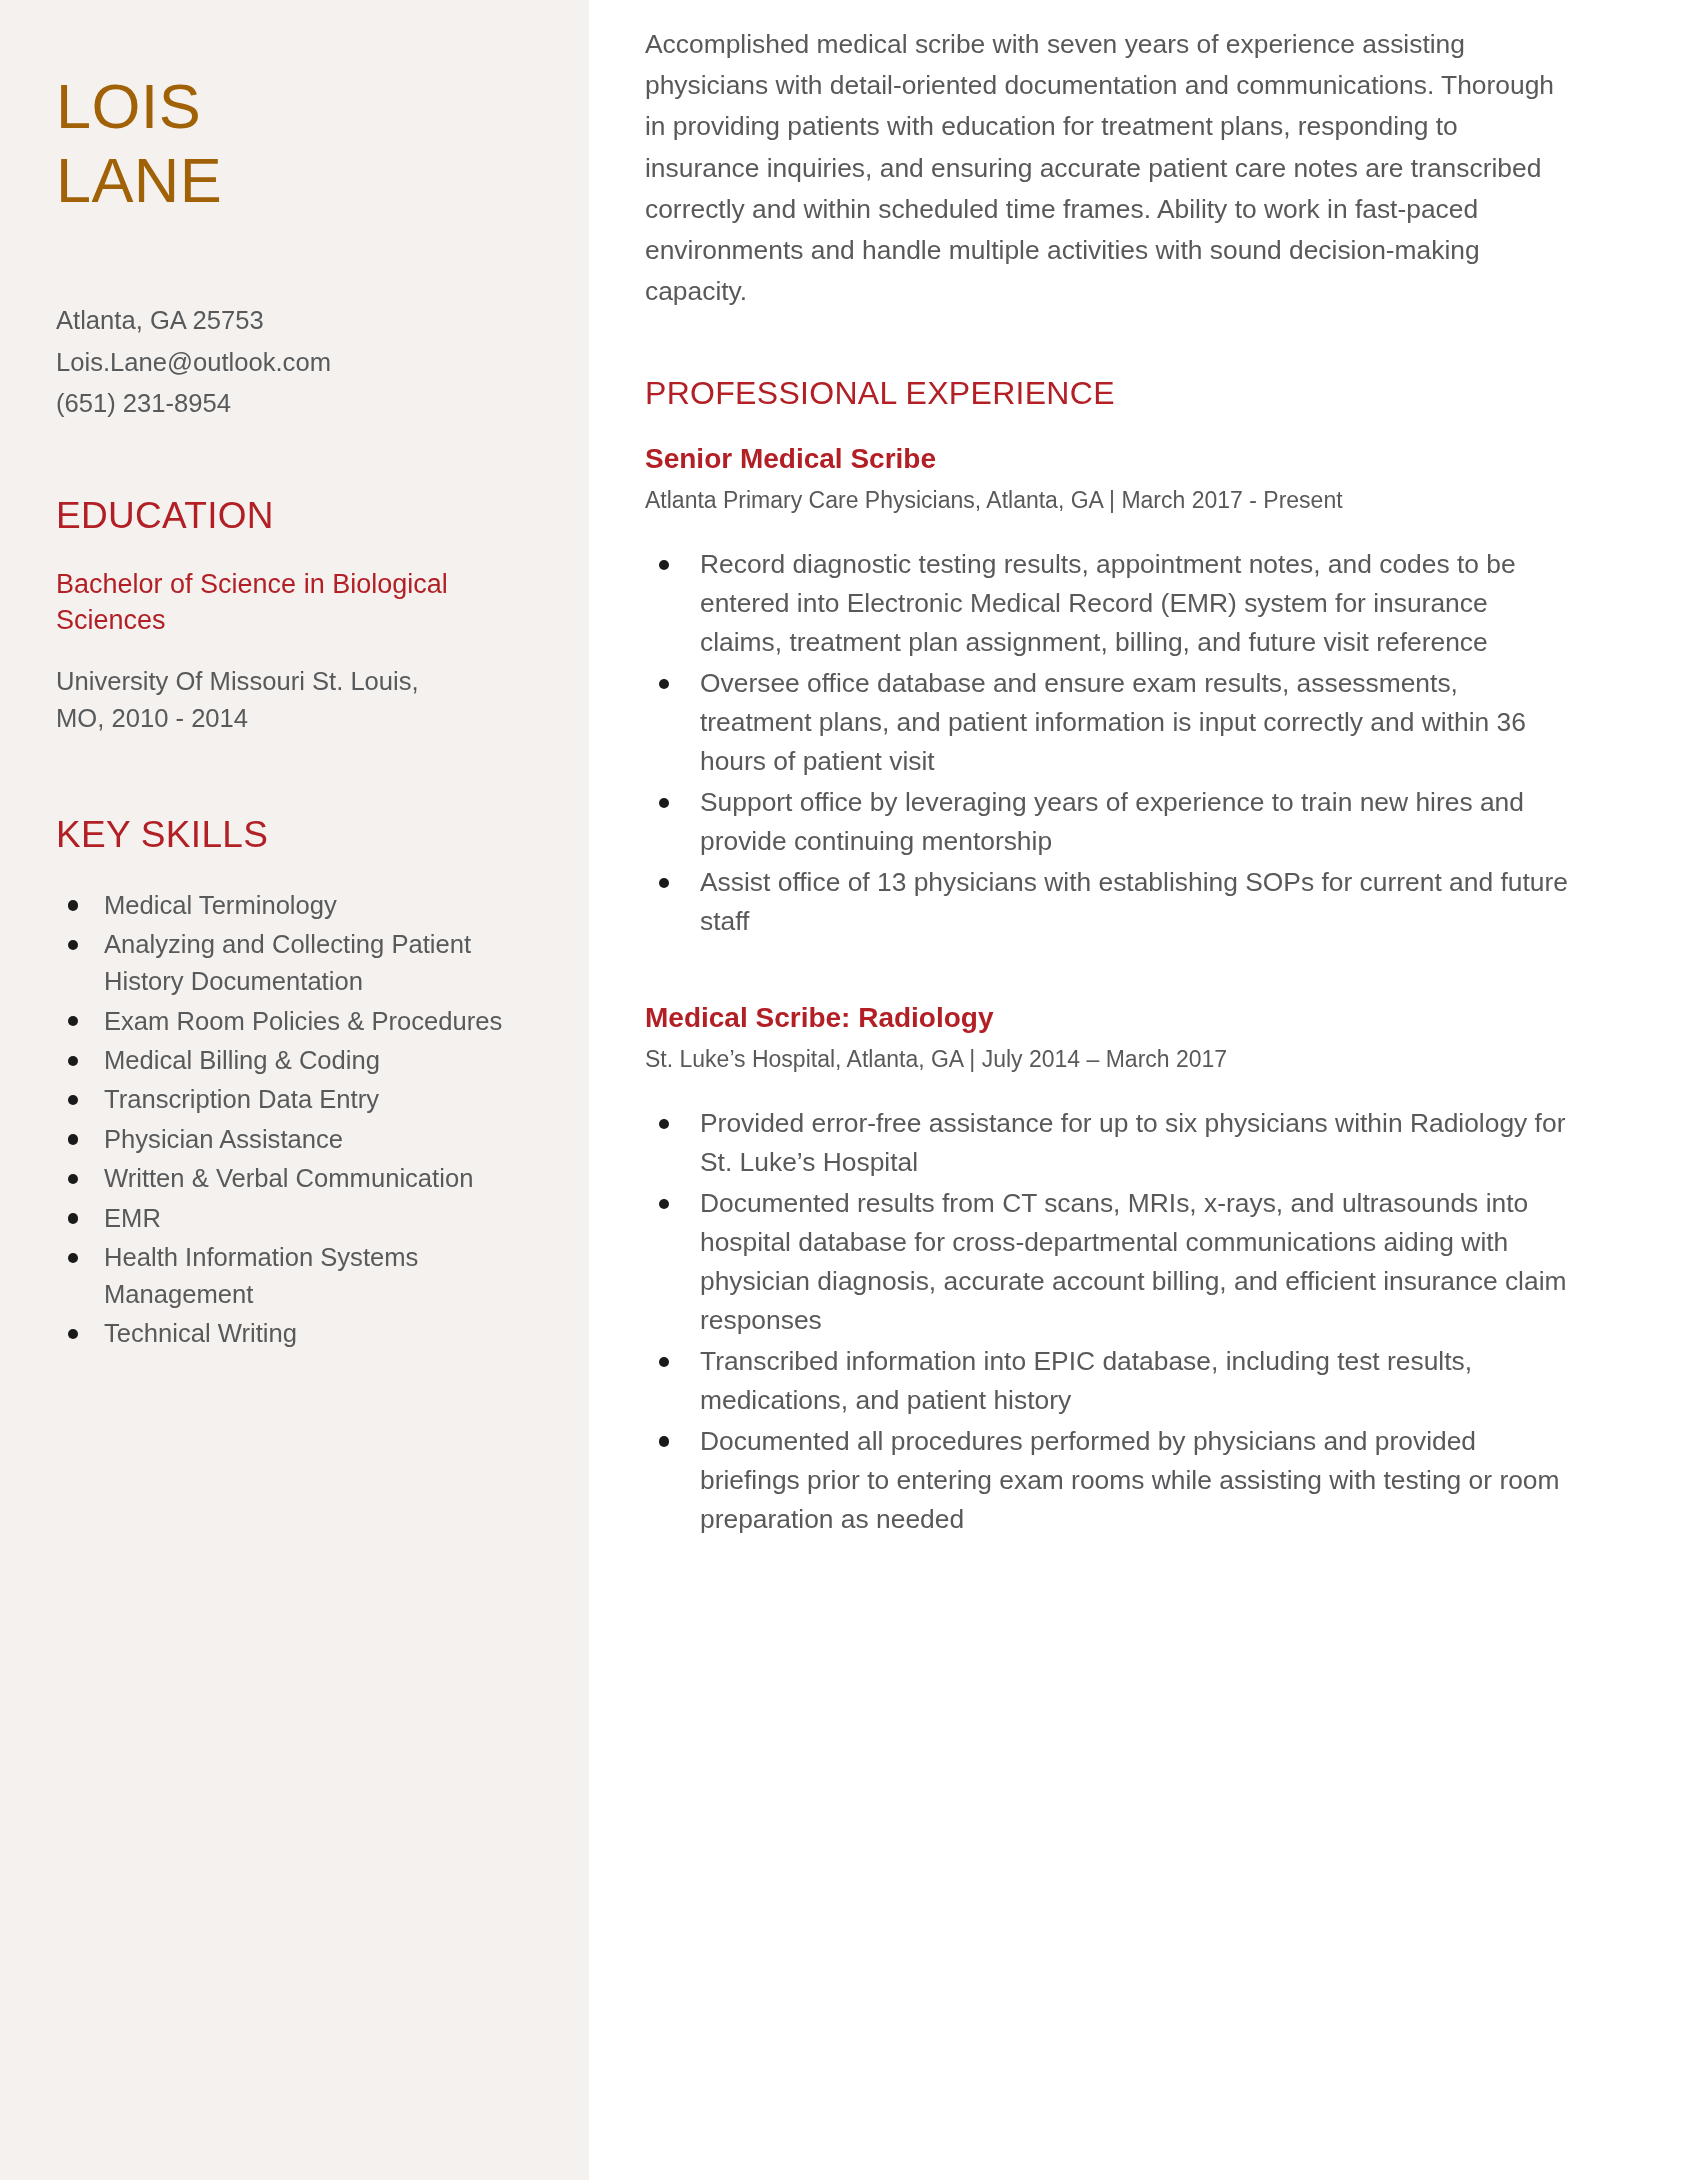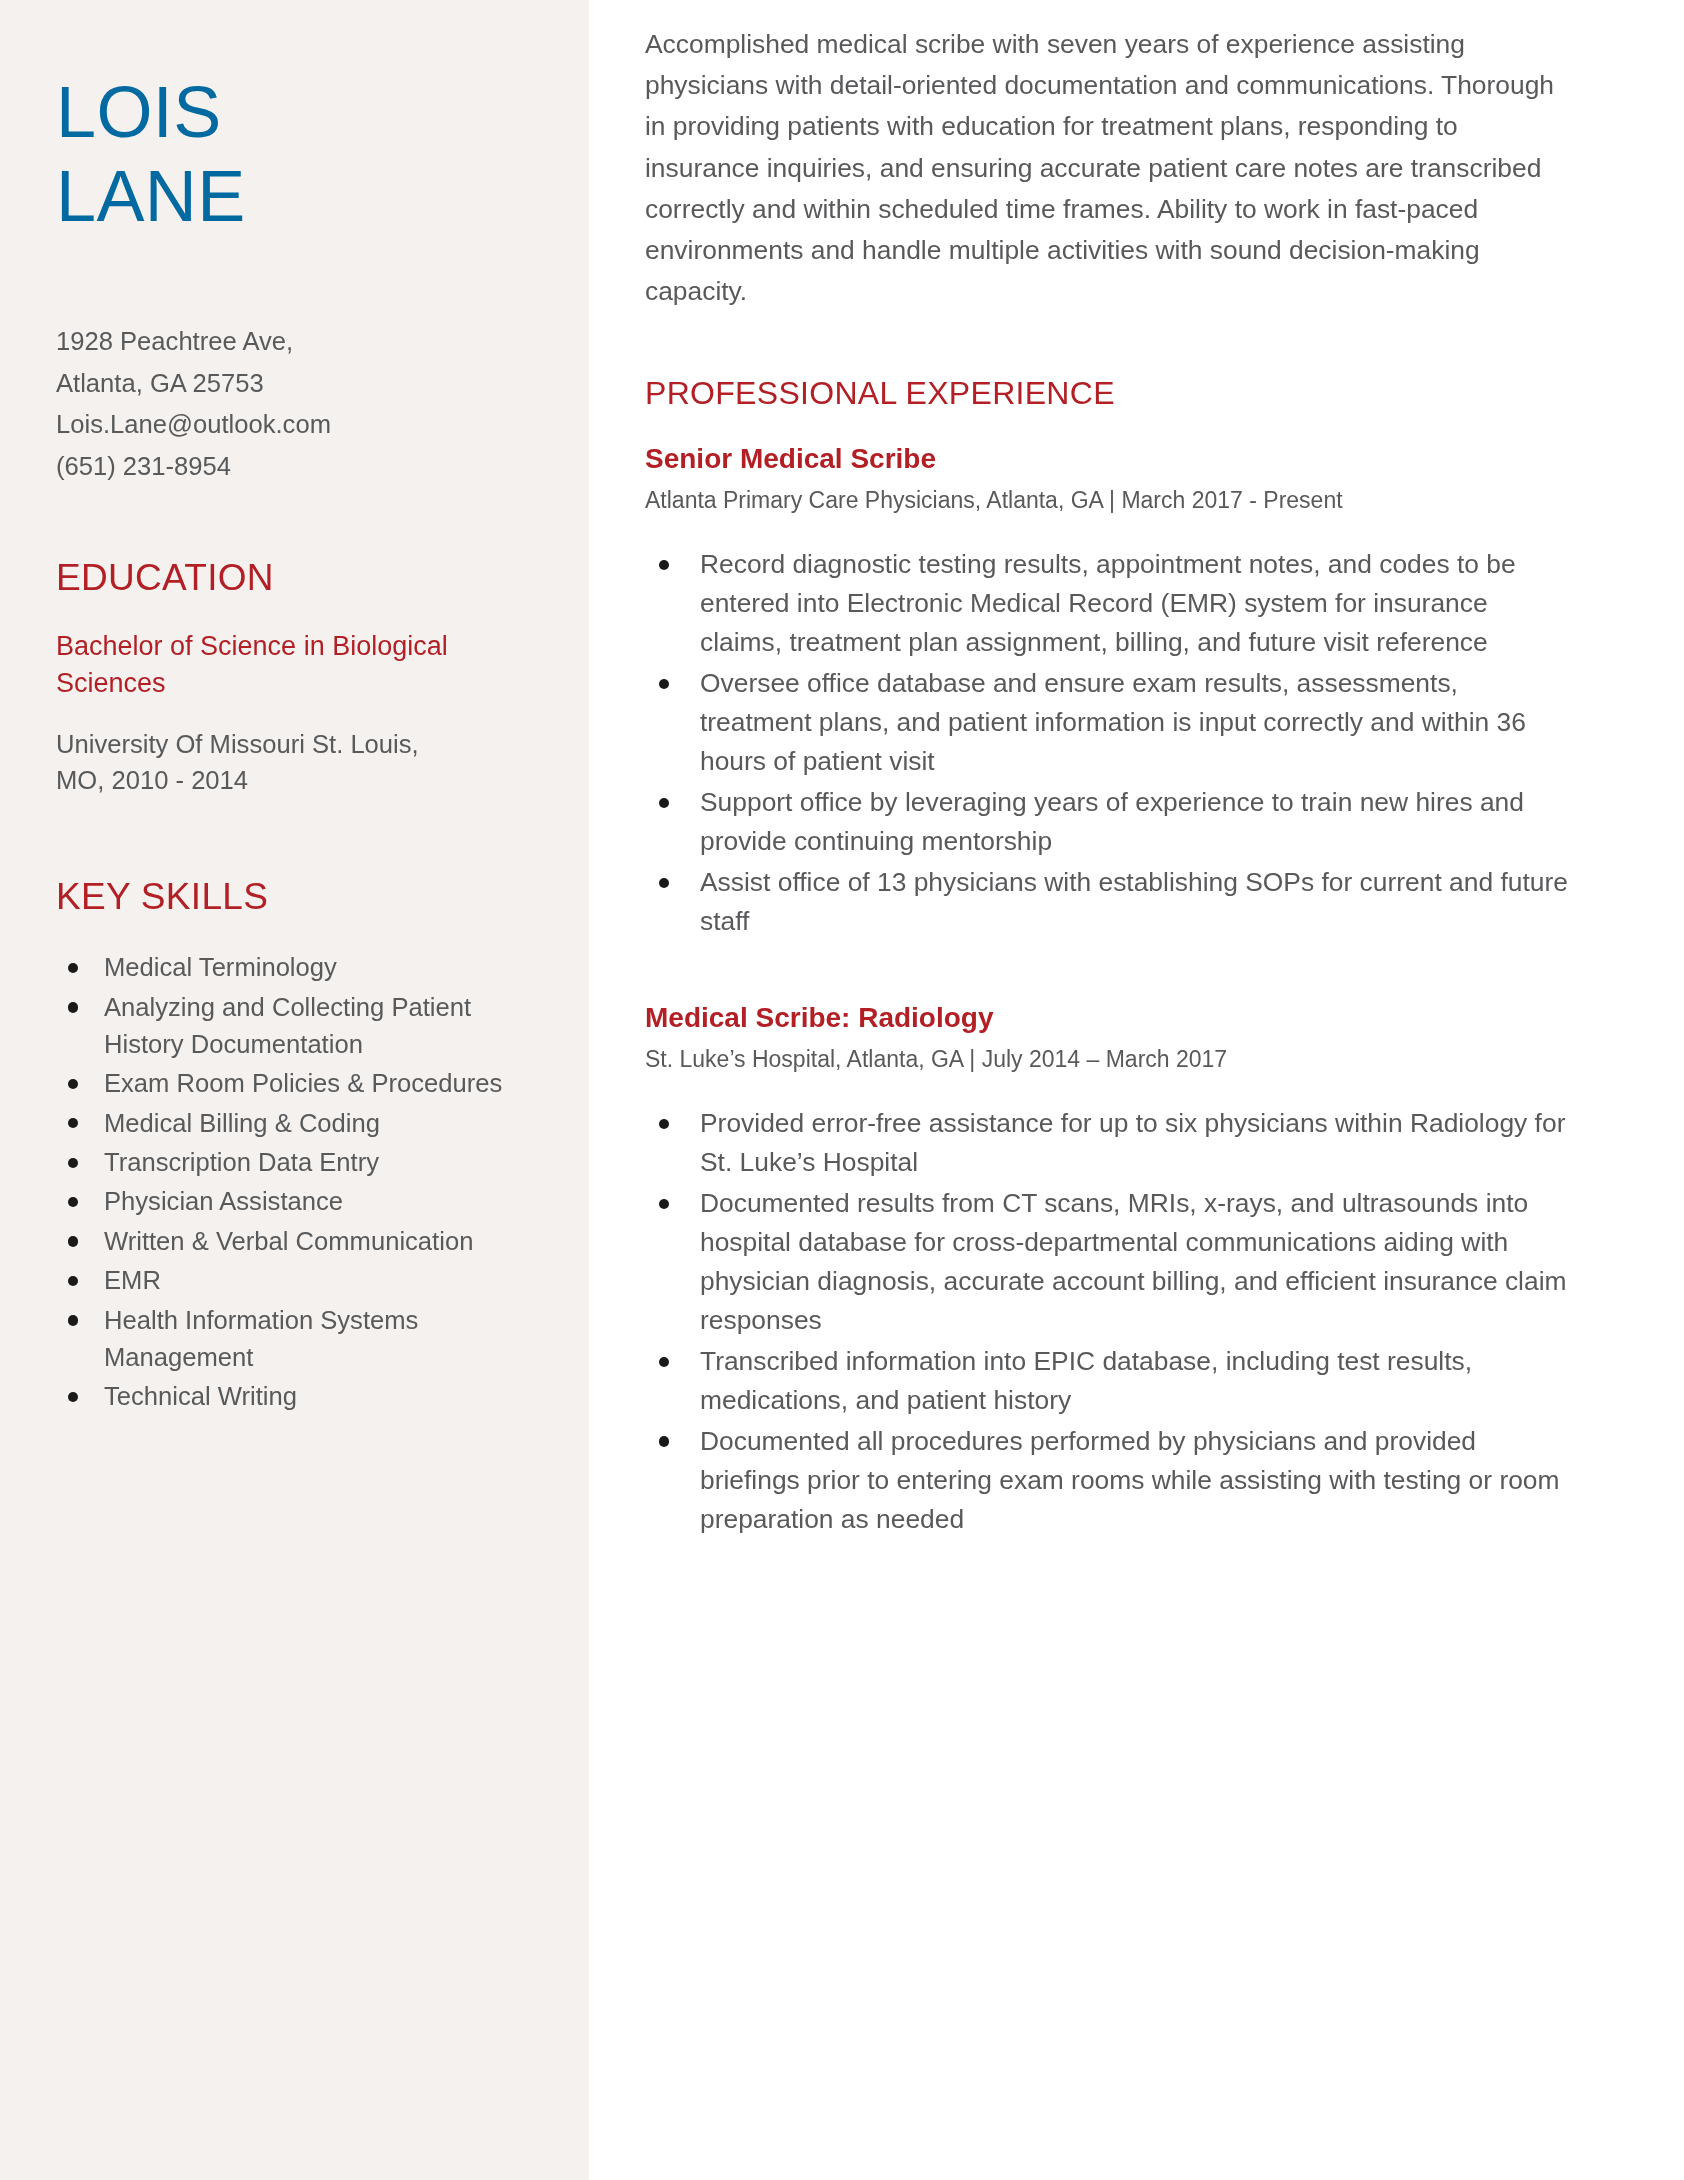--- a/index.html
+++ b/index.html
@@ -28,22 +28,22 @@
     min-width: 589px;
     background: #F4F1EE;
     box-sizing: border-box;
     padding: 51px 51px 0 56px;
   }
   .name-block {
     margin-top: 19px;
     margin-bottom: 0;
   }
   .name-line {
-    color: #0369a1;
-    font-size: 72px;
+    color: #a16207;
+    font-size: 63px;
     line-height: 1.17;
     letter-spacing: 0.4px;
     font-weight: 400;
     white-space: nowrap;
   }
   .contact-block {
     margin-top: 83px;
     color: #58595B;
     font-size: 25.6px;
     line-height: 1.62;
@@ -162,21 +162,20 @@
 <div class="page">
 
   <aside class="sidebar">
 
     <div class="name-block">
       <div class="name-line">LOIS</div>
       <div class="name-line">LANE</div>
     </div>
 
     <div class="contact-block">
-      <div class="contact-line">1928 Peachtree Ave,</div>
       <div class="contact-line">Atlanta, GA 25753</div>
       <div class="contact-line">Lois.Lane@outlook.com</div>
       <div class="contact-line">(651) 231-8954</div>
     </div>
 
     <h2 class="side-heading">EDUCATION</h2>
     <div class="edu-degree">Bachelor of Science in Biological Sciences</div>
     <div class="edu-school">University Of Missouri St. Louis,</div>
     <div class="edu-school">MO, 2010 - 2014</div>
 

